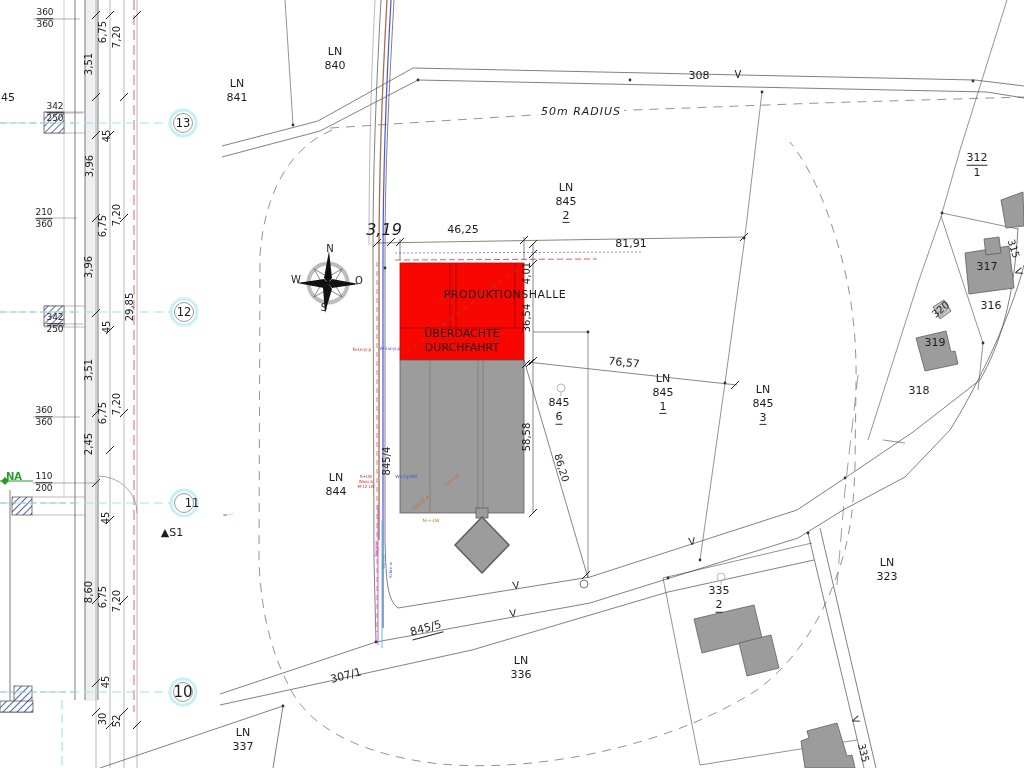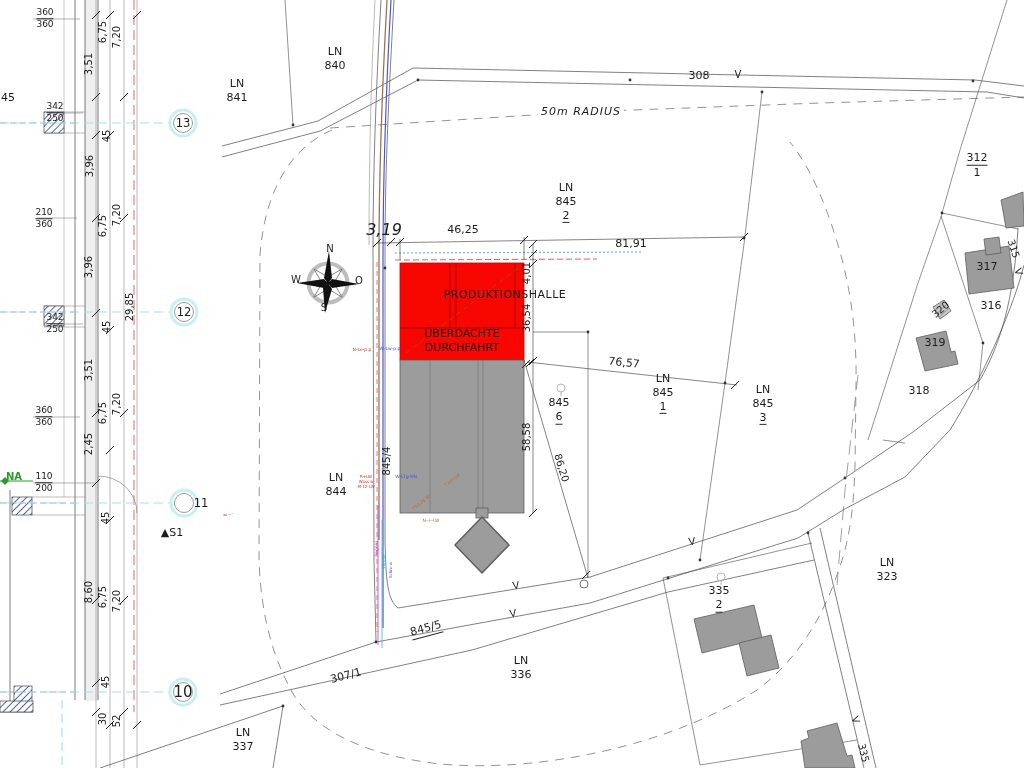--- a/index.html
+++ b/index.html
@@ -320,21 +320,21 @@
       </div>
       <div class="lbl" style="left: 172px; top: 533px; font-size: 11px; transform: translate(-50%, -50%);">
         <span class="row"><span class="ln">▲S1</span></span>
       </div>
       <div class="lbl" style="left: 183px; top: 123px; font-size: 11.5px; transform: translate(-50%, -50%);">
         <span class="row"><span class="ln">13</span></span>
       </div>
       <div class="lbl" style="left: 184px; top: 312px; font-size: 11.5px; transform: translate(-50%, -50%);">
         <span class="row"><span class="ln">12</span></span>
       </div>
-      <div class="lbl" style="left: 201px; top: 503px; font-size: 11.5px; transform: translate(-50%, -50%);">
+      <div class="lbl" style="left: 192px; top: 503px; font-size: 11.5px; transform: translate(-50%, -50%);">
         <span class="row"><span class="ln">11</span></span>
       </div>
       <div class="lbl" style="left: 183px; top: 692px; font-size: 15px; transform: translate(-50%, -50%);">
         <span class="row"><span class="ln">10</span></span>
       </div>
       <div class="lbl" style="left: 330px; top: 249px; font-size: 10px; transform: translate(-50%, -50%);">
         <span class="row"><span class="ln">N</span></span>
       </div>
       <div class="lbl" style="left: 296px; top: 280px; font-size: 10px; transform: translate(-50%, -50%);">
         <span class="row"><span class="ln">W</span></span>

